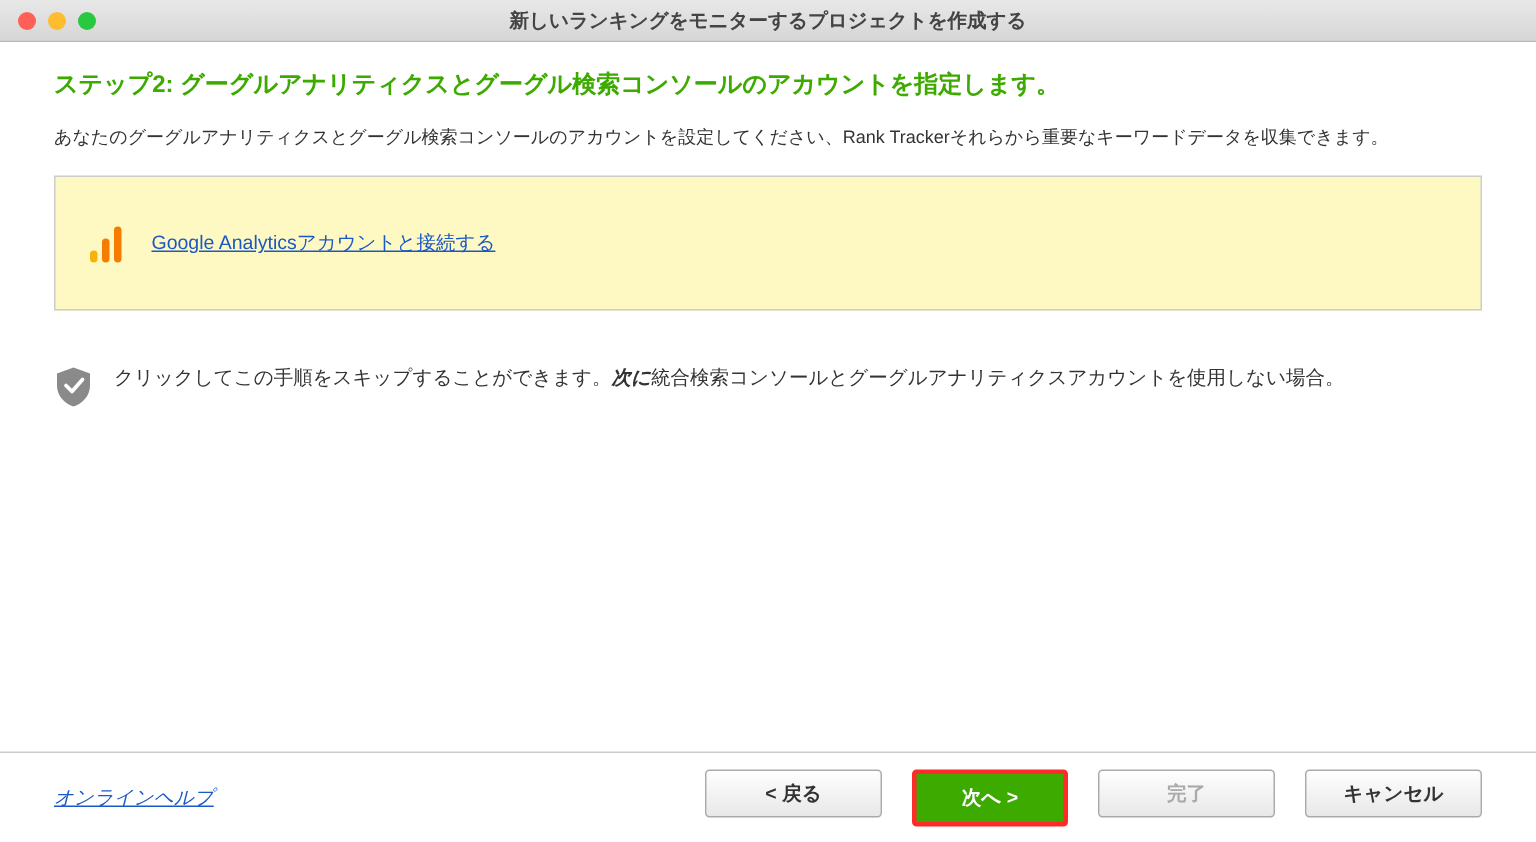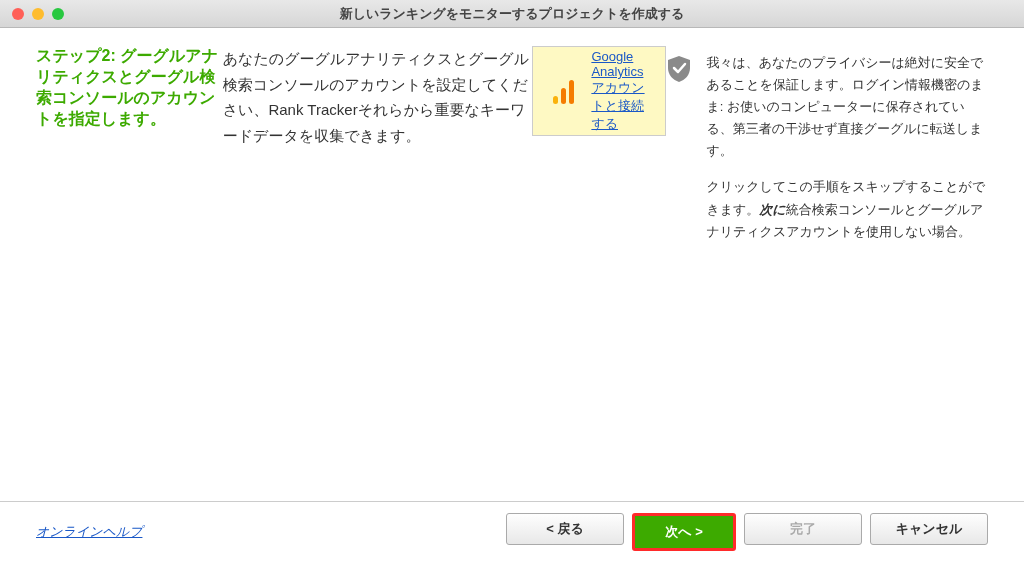--- a/index.html
+++ b/index.html
@@ -48,33 +48,33 @@
       text-align: center;
       font-size: 13px;
       color: #444;
       font-weight: 600;
       pointer-events: none;
     }
     .content {
       flex: 1;
       padding: 18px 36px 0 36px;
       display: flex;
-      flex-direction: row;
+      flex-direction: column;
     }
     .step-header {
       color: #3daa00;
       font-size: 16px;
       font-weight: bold;
       margin-bottom: 14px;
     }
     .desc {
       color: #333;
-      font-size: 15px;
+      font-size: 12px;
       line-height: 1.7;
-      margin-bottom: 44px;
+      margin-bottom: 16px;
     }
     .cards {
       display: flex;
       gap: 18px;
       margin-bottom: 28px;
     }
     .card {
       flex: 1;
       border: 1px solid #ccc;
       background: #fef9c3;
@@ -125,21 +125,21 @@
     .help-link {
       color: #1a58c7;
       font-size: 13px;
       text-decoration: underline;
       cursor: pointer;
       font-style: italic;
     }
     .footer-buttons {
       margin-left: auto;
       display: flex;
-      gap: 8px;
+      gap: 20px;
     }
     .btn {
       width: 118px;
       height: 32px;
       font-size: 13px;
       font-weight: bold;
       border: 1px solid #aaa;
       background: linear-gradient(#fefefe, #e8e8e8);
       border-radius: 3px;
       color: #333;
@@ -195,21 +195,20 @@
     </div>
 
     <div class="privacy-section">
       <div class="shield-icon">
         <svg width="26" height="30" viewBox="0 0 26 30">
           <path d="M13 2 L24 6 L24 14 C24 21 19 26 13 28 C7 26 2 21 2 14 L2 6 Z" fill="#8a8a8a"></path>
           <path d="M8 14 L12 18 L19 10" stroke="#fff" stroke-width="2.5" fill="none" stroke-linecap="round" stroke-linejoin="round"></path>
         </svg>
       </div>
       <div class="privacy-text">
-        <p>我々は、あなたのプライバシーは絶対に安全であることを保証します。ログイン情報機密のまま: お使いのコンピューターに保存されている、第三者の干渉せず直接グーグルに転送します。</p>
         <p>
           <span>クリックしてこの手順をスキップすることができます。</span><span class="bold">次に</span><span>統合検索コンソールとグーグルアナリティクスアカウントを使用しない場合。</span>
         </p>
       </div>
     </div>
 
   </div>
 
   <div class="footer">
     <span class="help-link">オンラインヘルプ</span>

